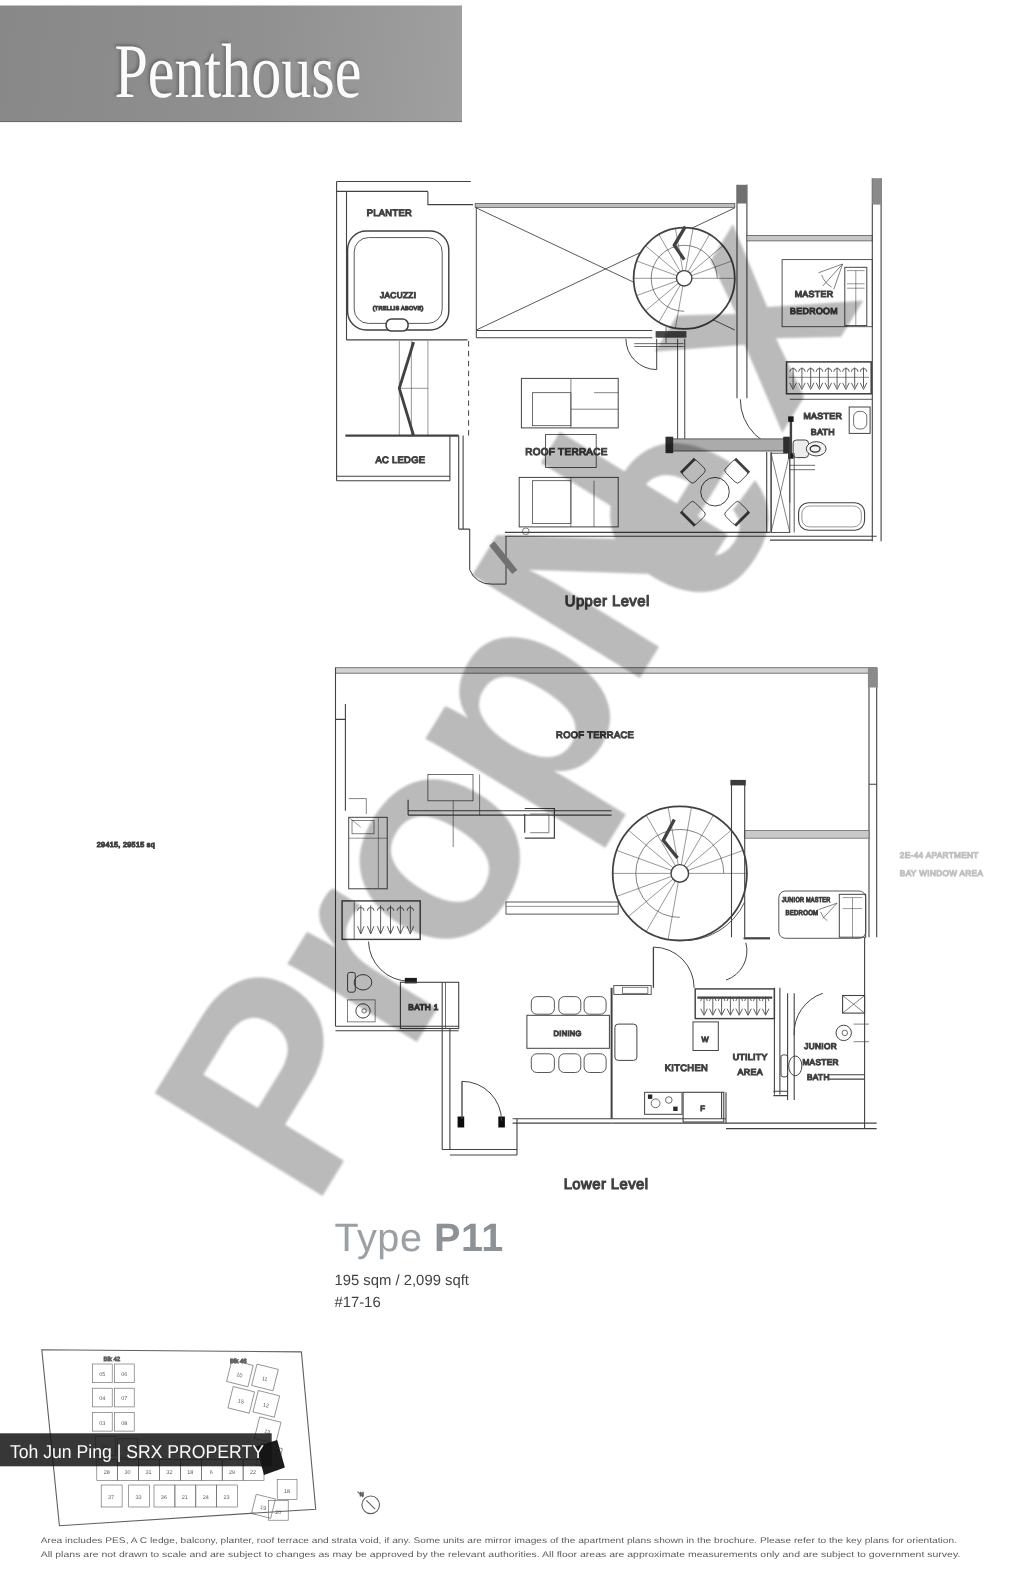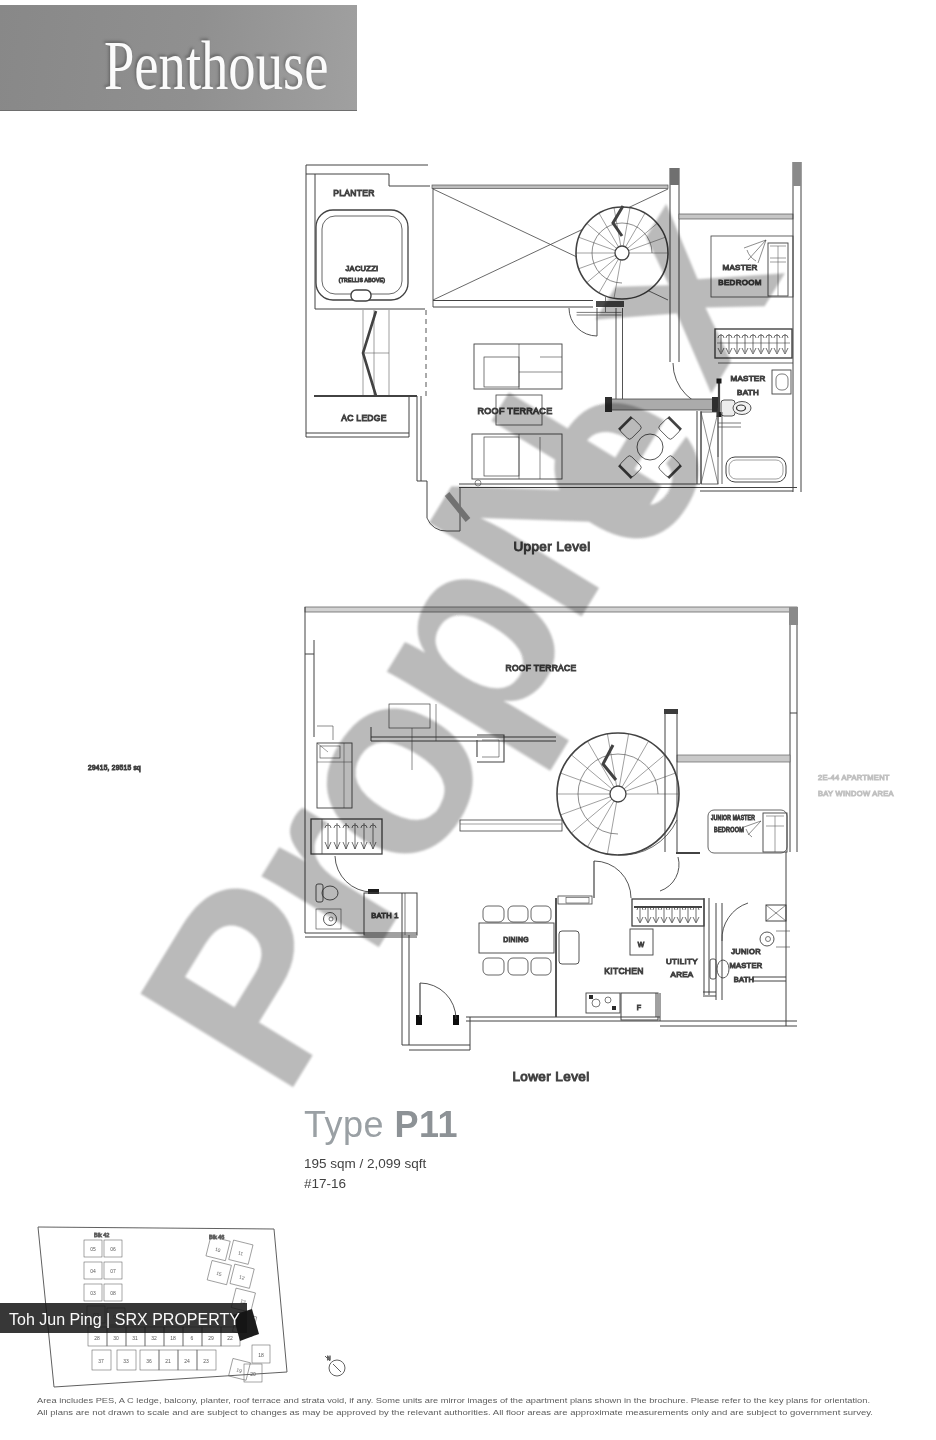--- a/index.html
+++ b/index.html
@@ -1,17 +1,17 @@
 <!DOCTYPE html>
 <html><head>
 <meta charset="utf-8">
 <style>
   html,body{margin:0;padding:0;background:#ffffff;}
   body{width:936px;height:1440px;position:relative;font-family:"Liberation Sans",sans-serif;}
-  #banner{position:absolute;left:0;top:5px;width:357px;height:105px;
+  #banner{position:absolute;left:0;top:5px;width:420px;height:105px;
     background:linear-gradient(97deg,#888888 0%,#909090 55%,#a0a0a0 100%);
     border-bottom:1px solid #6e6e6e;}
   #banner span{position:absolute;left:104px;top:21px;color:#fbfbfb;
     font-family:"Liberation Serif",serif;font-size:70px;letter-spacing:0;
     transform:scaleX(0.78);transform-origin:left top;
     text-shadow:-2px -2px 3px rgba(60,60,60,0.45);}
   svg{position:absolute;left:0;top:0;}
   svg text{font-family:"Liberation Sans",sans-serif;}
   #siteplan text{fill:#5a5a5a;}
   .lbl{letter-spacing:0.3px;fill:#1d1d1d;}

